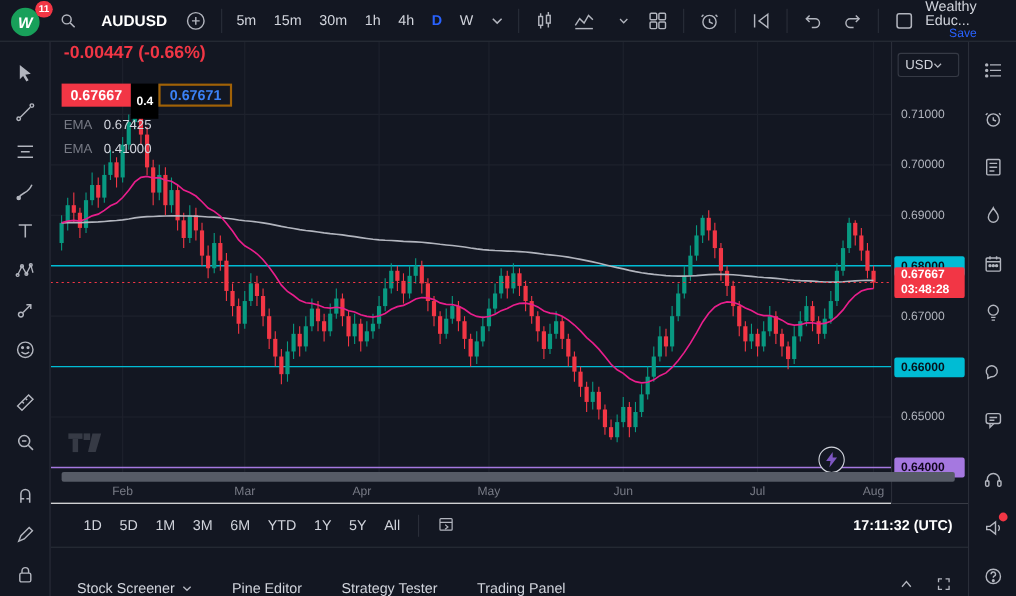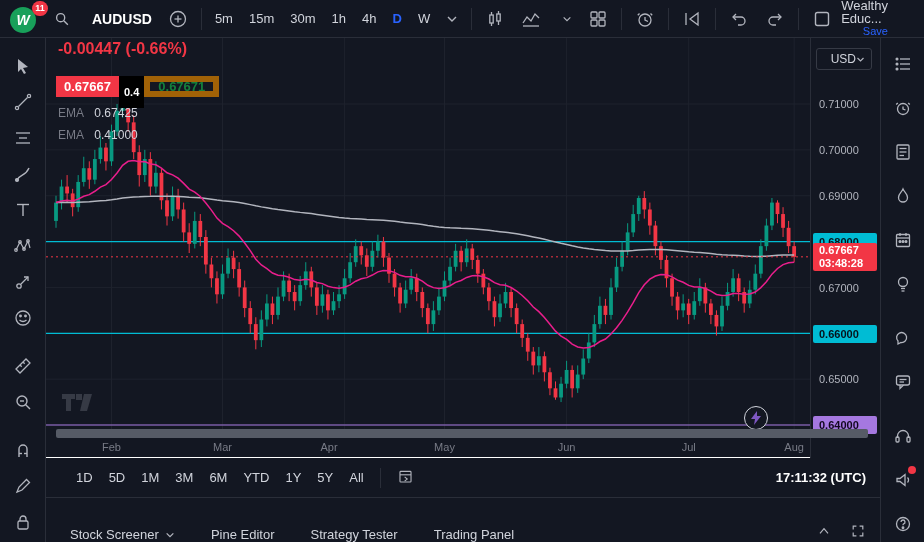--- a/index.html
+++ b/index.html
@@ -47,42 +47,42 @@
 
   
   .chart-region { position:absolute; top:38px; left:46px; right:44px; bottom:0; }
   .plot { position:absolute; top:0; left:0; width:764px; height:392px; overflow:hidden; }
   #chart-svg { position:absolute; top:0; left:0; }
 
   .change-row { position:absolute; top:2px; left:12px; font-size:16px; font-weight:600; color:#f23645; z-index:3; }
   .quote-row  { position:absolute; top:38px; left:10px; display:flex; height:21px; font-size:13px; font-weight:700; z-index:3; }
   .bid-box   { background:#f23645; color:#fff; display:flex; align-items:center; padding:0 8px; cursor:pointer; }
   .spread-box{ background:#000; color:#fff; font-size:11px; display:flex; align-items:center; padding:16px 5px; }
-  .ask-box   { background:#131722; border:6px solid #a16207; color:#15803d; display:flex; align-items:center; padding:0 8px; cursor:pointer; }
+  .ask-box   { background:#131722; border:2px solid #a16207; color:#3b82f6; display:flex; align-items:center; padding:0 8px; cursor:pointer; }
   .ema-row { position:absolute; left:12px; font-size:12px; z-index:3; }
   .ema-name { color:#787b86; margin-right:7px; }
   .ema-val  { color:#d1d4dc; }
 
   .watermark { position:absolute; left:16px; top:352px; color:#363a45; z-index:2; }
   .lightning-btn { position:absolute; left:698px; top:368px; width:24px; height:24px; border-radius:50%;
                    border:1.5px solid #d1d4dc; background:#131722; display:flex; align-items:center;
                    justify-content:center; cursor:pointer; z-index:3; }
 
   
   .axis-col { position:absolute; top:0; right:0; width:70px; height:420px;
               border-left:1px solid #2a2e39; font-size:11px; color:#b2b5be; z-index:4; background:#131722; cursor:ns-resize; }
   .axis-label { position:absolute; left:8px; height:14px; line-height:14px; }
   .axis-box { position:absolute; left:2px; width:64px; height:18px; line-height:18px; padding-left:6px;
               border-radius:2px; font-weight:700; }
   .axis-box.cyan   { background:#00bcd4; color:#06131c; }
   .axis-box.purple { background:#a578e0; color:#12081f; }
   .last-price-box { position:absolute; left:2px; width:64px; height:28px; background:#f23645; color:#fff;
                     border-radius:2px; padding-left:6px; font-weight:700; line-height:13px; padding-top:1px; }
   .usd-select { position:absolute; top:10px; right:8px; width:56px; height:22px; border:1px solid #363a45;
-                border-radius:3px; display:flex; align-items:center; justify-content:flex-end;
+                border-radius:3px; display:flex; align-items:center; justify-content:flex-start;
                 padding:0 6px; font-size:12px; color:#d1d4dc; cursor:pointer; background:#131722; }
 
   
   .pane-handle { position:absolute; top:391px; left:10px; right:12px; height:9px; background:#565b66;
                  border-radius:2px; z-index:4; cursor:row-resize; }
   .time-axis { position:absolute; top:392px; left:0; right:0; height:28px; border-bottom:1px solid #ffffff;
                font-size:11px; color:#787b86; }
   .month-label { position:absolute; top:11px; width:28px; text-align:center; }
   .axis-gear { position:absolute; right:20px; top:7px; color:#b2b5be; cursor:pointer; }
 

